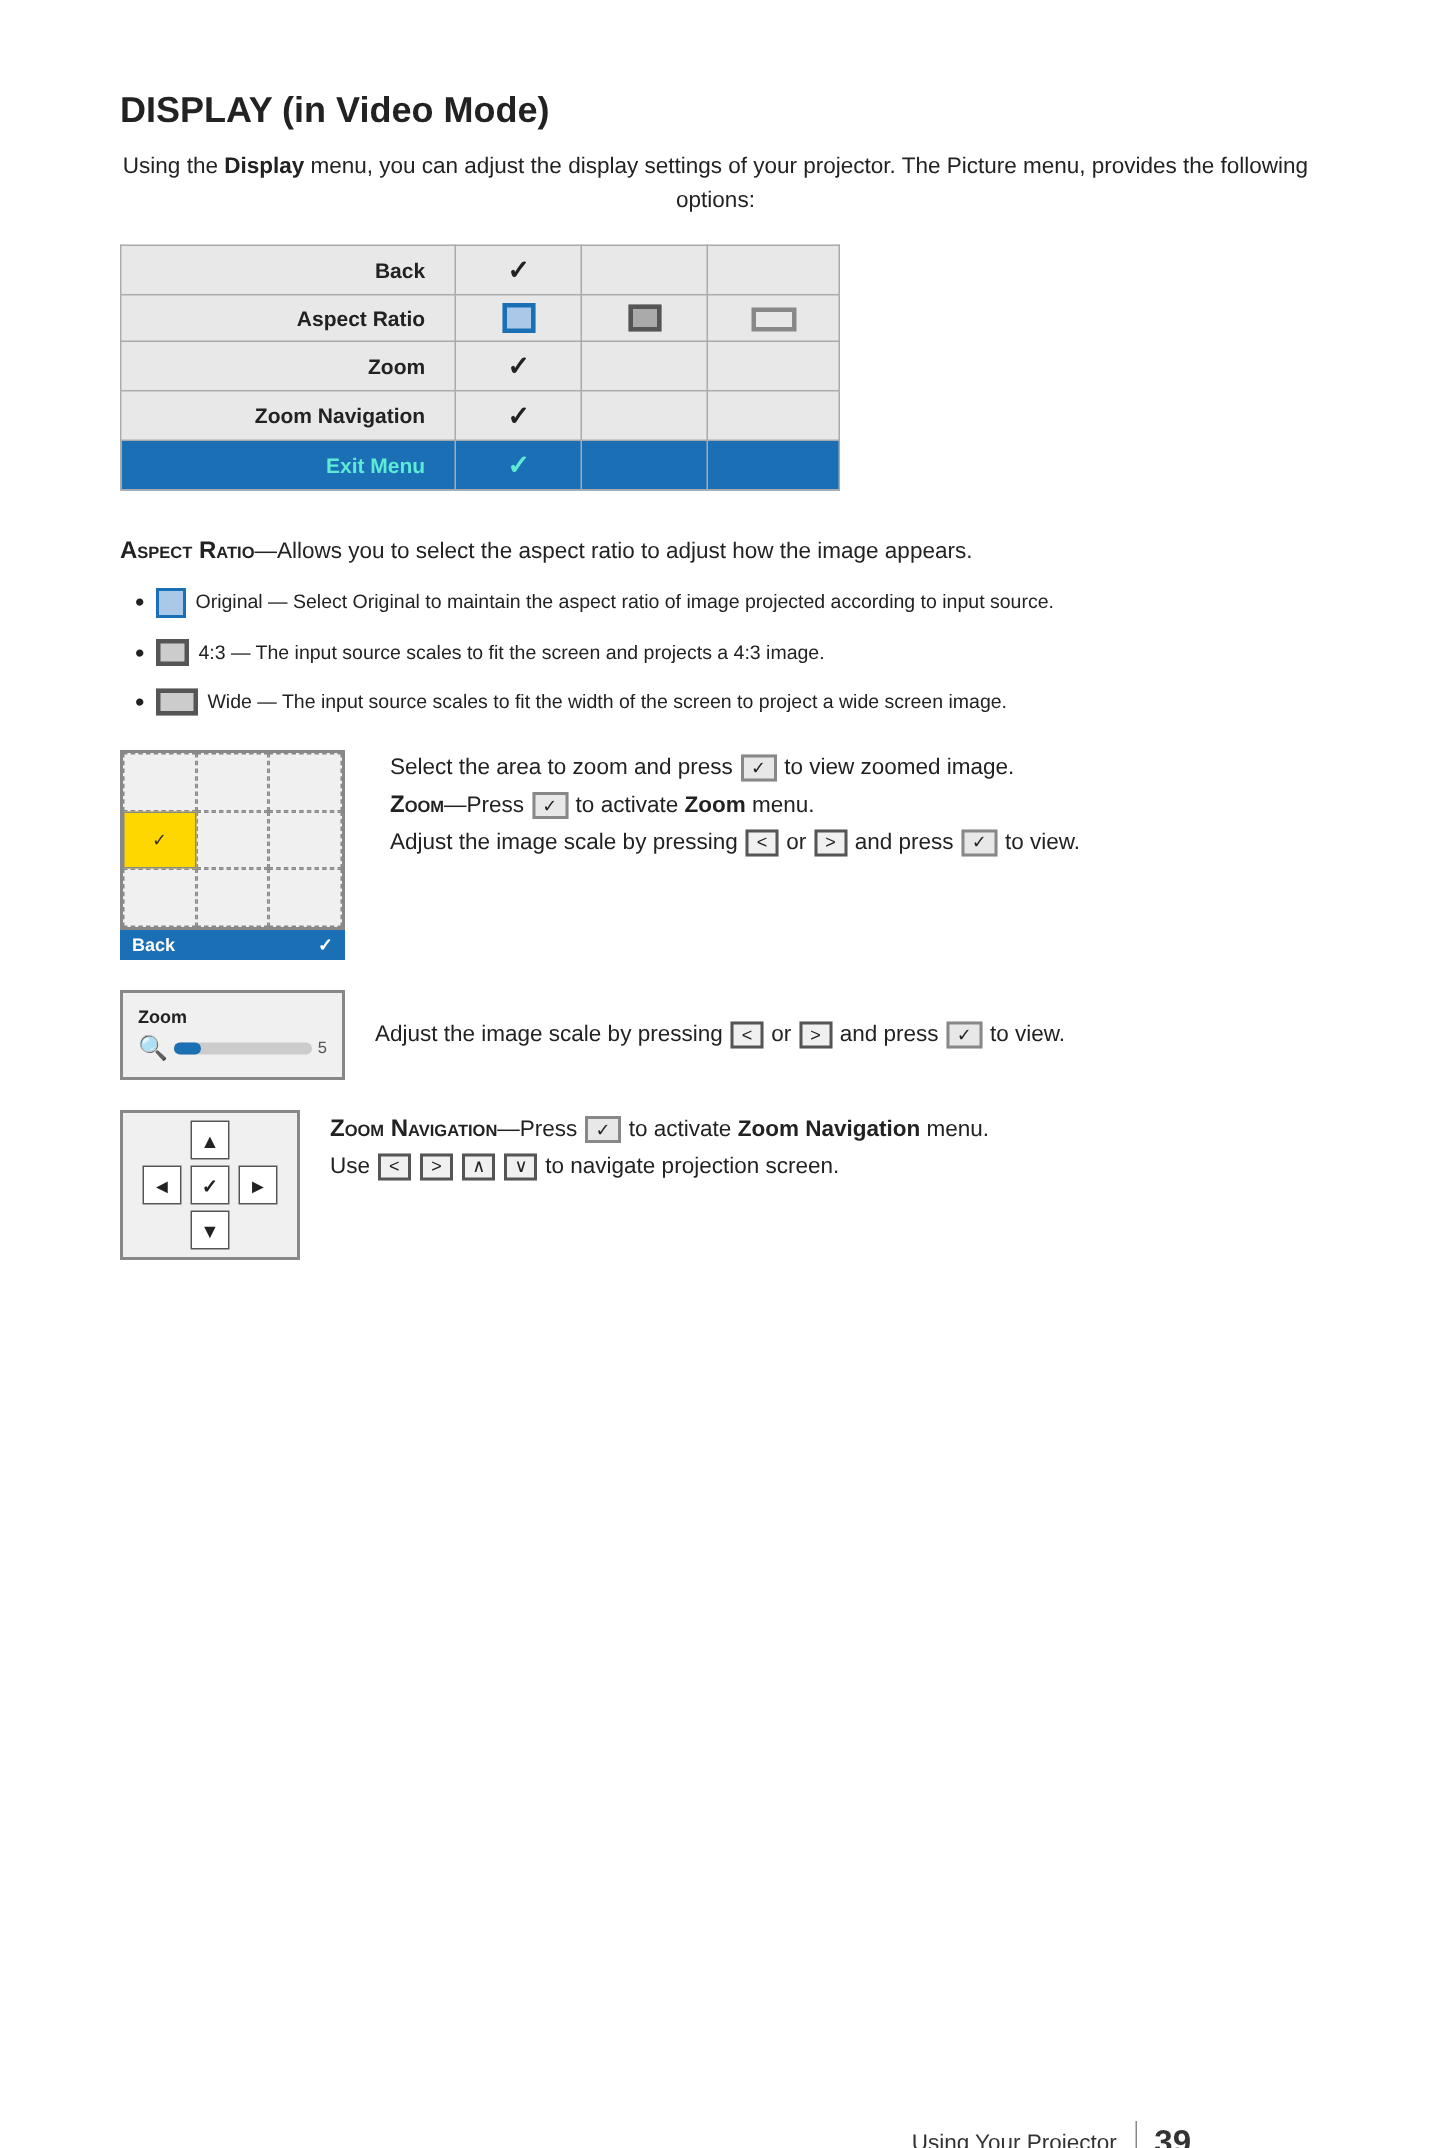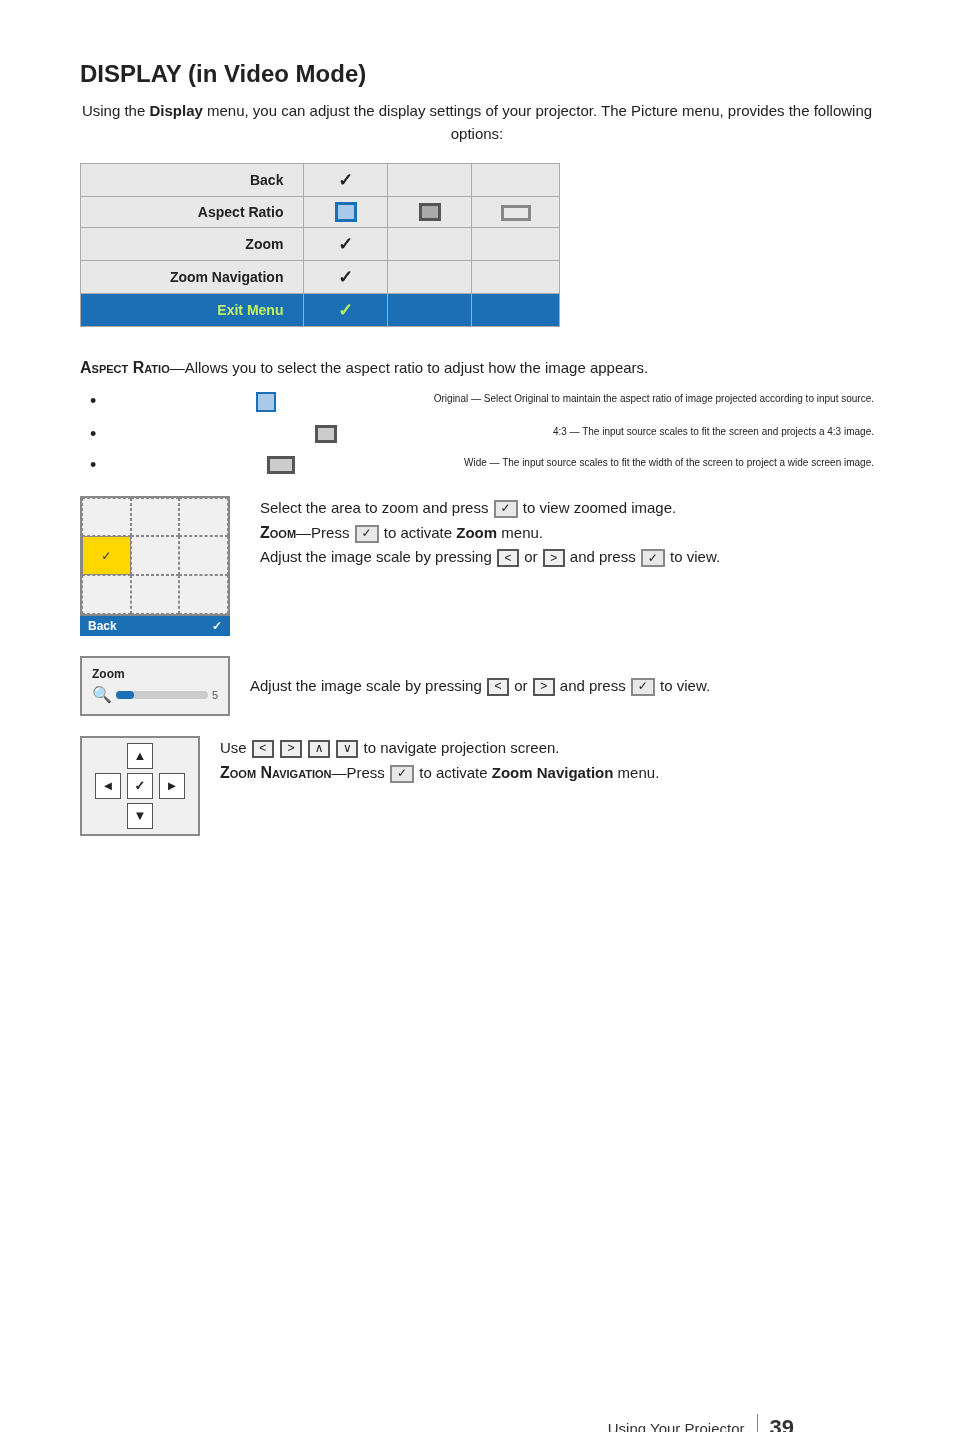--- a/index.html
+++ b/index.html
@@ -34,21 +34,21 @@
     }
     .menu-table td {
       border: 1px solid #aaa;
       padding: 5px 16px;
       font-size: 14px;
       font-weight: bold;
       text-align: center;
     }
     .menu-table tr.highlight td {
       background: #1a6fb5;
-      color: #bef264;
+      color: #5eead4;
     }
     .menu-table tr.normal td {
       background: #e8e8e8;
       color: #222;
     }
     .menu-table td.label-col {
       width: 160px;
       text-align: right;
       padding-right: 20px;
     }
@@ -101,23 +101,22 @@
 
     .bullet-list {
       list-style: none;
       padding: 0;
       margin: 10px 0 10px 10px;
     }
     .bullet-list li {
       display: flex;
       align-items: flex-start;
       margin-bottom: 8px;
-      font-size: 10px;
+      font-size: 13px;
       line-height: 1.5;
-      justify-content: space-between;
     }
     .bullet-list li::before {
       content: "•";
       margin-right: 8px;
       font-size: 18px;
       line-height: 1.2;
       flex-shrink: 0;
     }
     .bullet-icon {
       display: inline-block;
@@ -476,32 +475,32 @@
         <div class="nav-btn">◄</div>
         <div class="nav-btn active">✓</div>
         <div class="nav-btn">►</div>
       </div>
       <div class="nav-row">
         <div class="nav-btn">▼</div>
       </div>
     </div>
     <div class="zoom-text">
       <p>
+        <span class="aspect-title">Zoom Navigation</span>—Press
+        <span class="check-btn">✓</span>
+        to activate <strong>Zoom Navigation</strong> menu.
+      </p>
+      <p>
         Use
         <span class="btn-inline">&lt;</span>
         <span class="btn-inline">&gt;</span>
         <span class="btn-inline">∧</span>
         <span class="btn-inline">∨</span>
         to navigate projection screen.
       </p>
-      <p>
-        <span class="aspect-title">Zoom Navigation</span>—Press
-        <span class="check-btn">✓</span>
-        to activate <strong>Zoom Navigation</strong> menu.
-      </p>
     </div>
   </div>
 
   <div class="footer-bar">
     <span>Using Your Projector</span>
     <div class="footer-divider"></div>
     <span class="footer-page">39</span>
   </div>
 
 </div>

